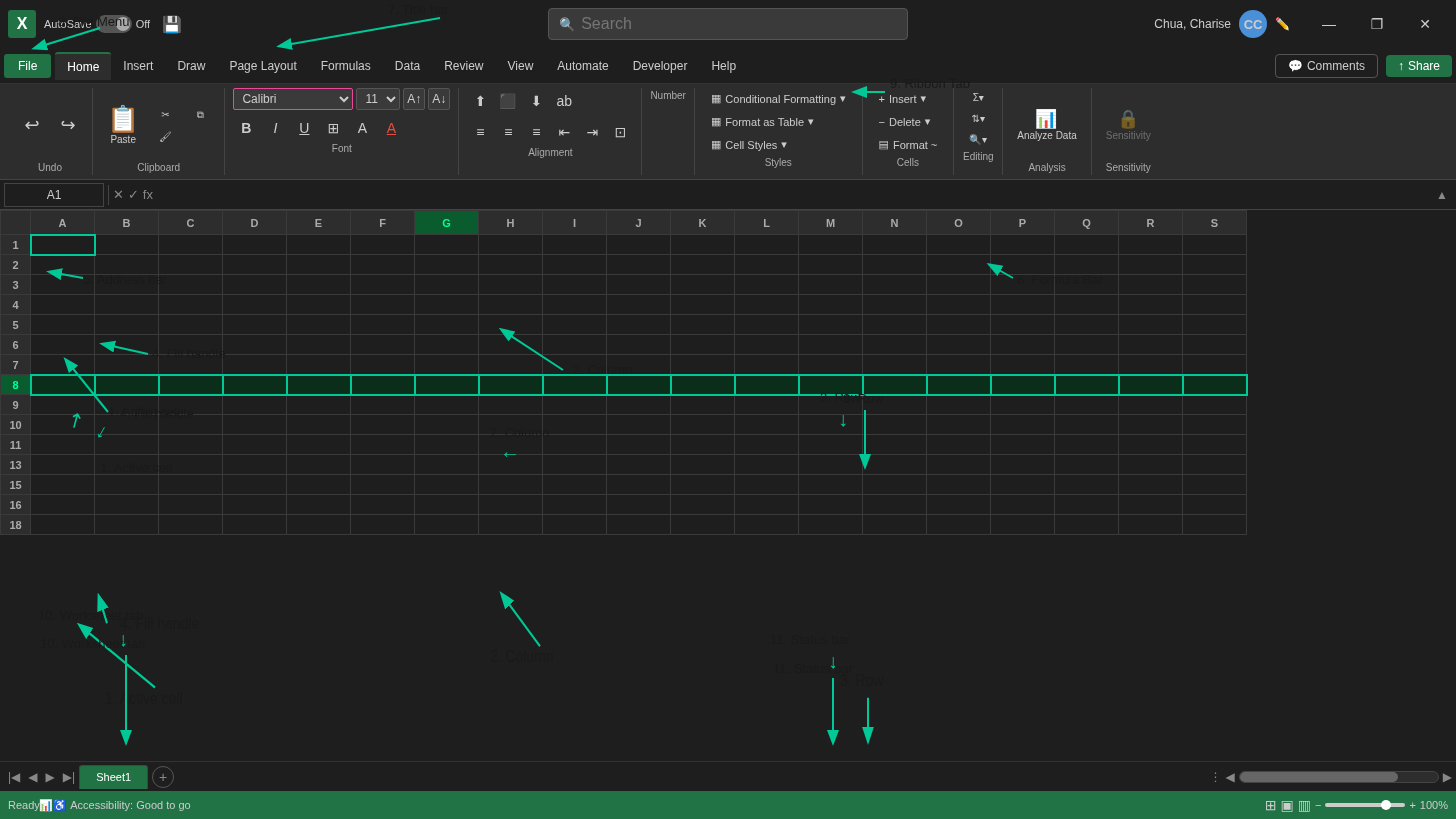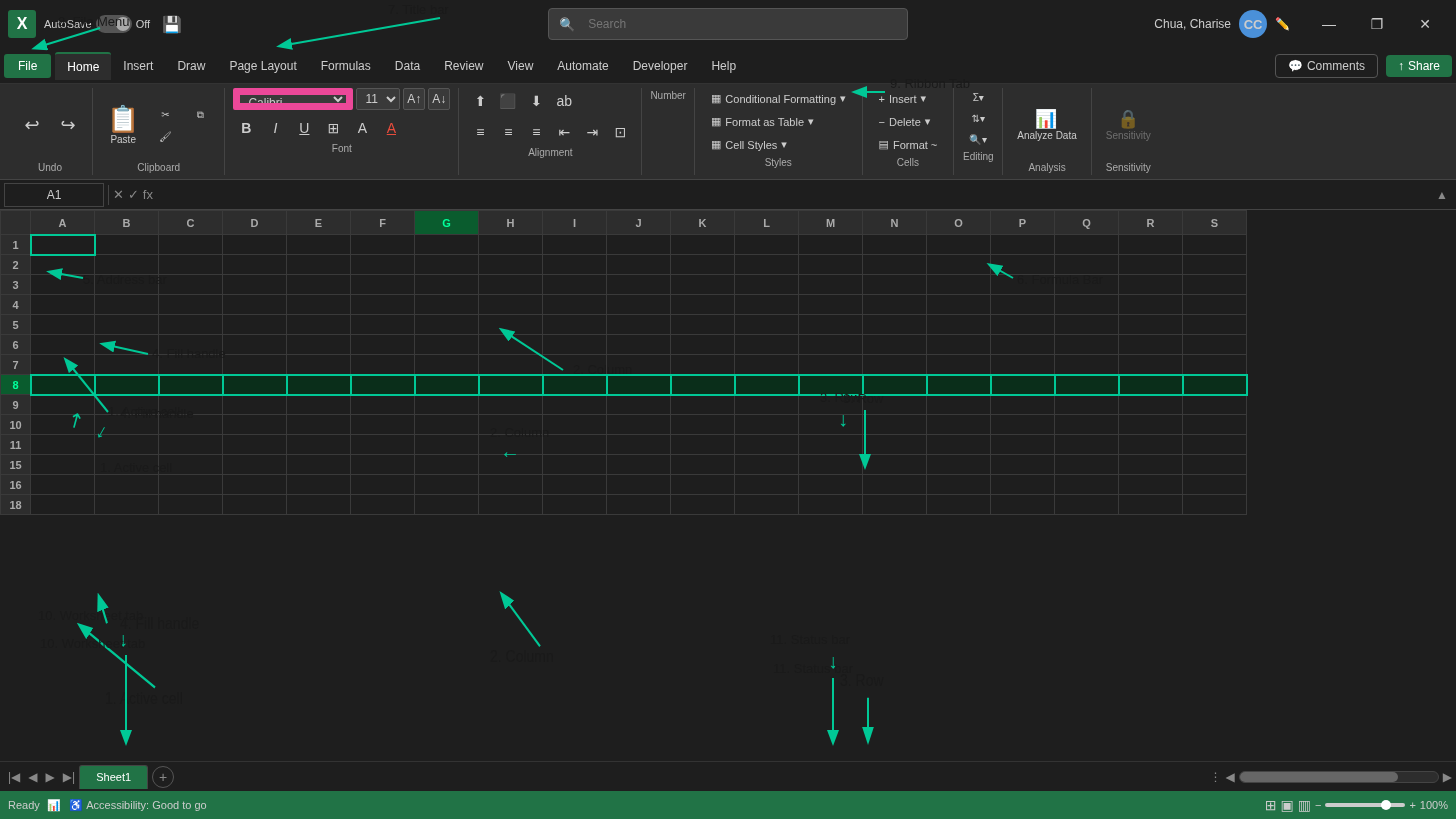--- a/index.html
+++ b/index.html
@@ -34,21 +34,21 @@
       position: absolute; top: 2px; right: 2px;
     }
     .title-bar-save-icon { color: #ccc; font-size: 16px; margin: 0 4px; }
     .search-bar {
       width: 360px; height: 32px; background: #3a3a3a; border: 1px solid #555;
       border-radius: 4px; display: flex; align-items: center; padding: 0 10px;
       gap: 6px; position: absolute; left: 50%; transform: translateX(-50%);
     }
     .search-bar input {
       background: transparent; border: none; outline: none; color: #14b8a6;
-      font-size: 12px; width: 100%; margin-left: 7px;
+      font-size: 16px; width: 100%;
     }
     .search-icon-char { color: #888; font-size: 13px; }
     .title-right {
       display: flex; align-items: center; gap: 8px; margin-left: auto;
       font-size: 12px; color: #ccc;
     }
     .user-avatar {
       width: 28px; height: 28px; border-radius: 50%; background: #4a90d9;
       display: flex; align-items: center; justify-content: center; font-size: 13px; font-weight: bold;
     }
@@ -140,21 +140,21 @@
       padding: 4px 6px; cursor: pointer; border-radius: 3px; color: #ccc;
       font-size: 10px; gap: 2px; min-width: 32px;
     }
     .ribbon-btn-icon { font-size: 18px; line-height: 1; }
     .ribbon-btn-label { font-size: 10px; }
     .paste-btn { min-width: 44px; }
     .paste-btn .ribbon-btn-icon { font-size: 26px; }
 
     
     .font-select {
-      background: #3a3a3a; border: 7px solid #ec4899; color: #ccc;
+      background: #3a3a3a; border: 1px solid #ec4899; color: #ccc;
       font-size: 12px; height: 22px; padding: 0 4px; border-radius: 2px;
       width: 120px;
     }
     .font-size-select {
       background: #3a3a3a; border: 1px solid #555; color: #ccc;
       font-size: 12px; height: 22px; padding: 0 4px; border-radius: 2px;
       width: 44px;
     }
     .small-btn {
       width: 22px; height: 22px; background: #3a3a3a; border: 1px solid #555;
@@ -248,21 +248,21 @@
     .status-bar {
       height: 28px;
       background: #217346;
       display: flex;
       align-items: center;
       padding: 0 8px;
       gap: 8px;
       font-size: 11px;
       color: #ccc;
     }
-    .status-left { display: flex; align-items: center; gap: 8px; flex: 1; }
+    .status-left { display: flex; align-items: center; flex: 1; }
     .status-right { display: flex; align-items: center; gap: 4px; }
     .view-btn { color: #ccc; cursor: pointer; font-size: 14px; }
     .zoom-control {
       display: flex; align-items: center; gap: 4px;
       color: #ccc;
     }
     .zoom-slider {
       width: 80px; height: 4px; background: #ccc; border-radius: 2px; cursor: pointer;
       position: relative;
     }
@@ -841,20 +841,42 @@
               <td class="cell"></td>
               <td class="cell"></td>
               <td class="cell"></td>
               <td class="cell"></td>
               <td class="cell"></td>
               <td class="cell"></td>
               <td class="cell"></td>
               <td class="cell"></td>
             </tr>
             <tr>
+              <th class="row-header">13</th>
+              <td class="cell"></td>
+              <td class="cell"></td>
+              <td class="cell"></td>
+              <td class="cell"></td>
+              <td class="cell"></td>
+              <td class="cell"></td>
+              <td class="cell col-g-cell"></td>
+              <td class="cell"></td>
+              <td class="cell"></td>
+              <td class="cell"></td>
+              <td class="cell"></td>
+              <td class="cell"></td>
+              <td class="cell"></td>
+              <td class="cell"></td>
+              <td class="cell"></td>
+              <td class="cell"></td>
+              <td class="cell"></td>
+              <td class="cell"></td>
+              <td class="cell"></td>
+            </tr>
+            <tr>
               <th class="row-header">15</th>
               <td class="cell"></td>
               <td class="cell"></td>
               <td class="cell"></td>
               <td class="cell"></td>
               <td class="cell"></td>
               <td class="cell"></td>
               <td class="cell col-g-cell"></td>
               <td class="cell"></td>
               <td class="cell"></td>

